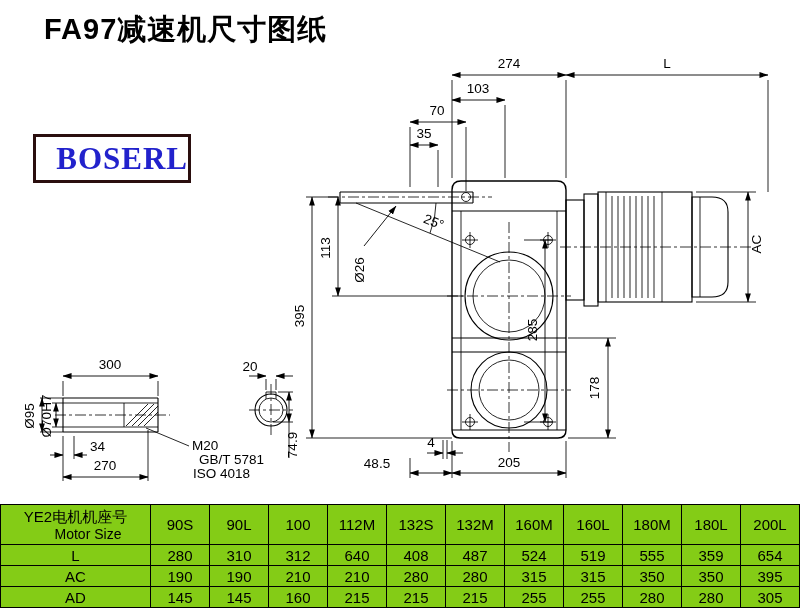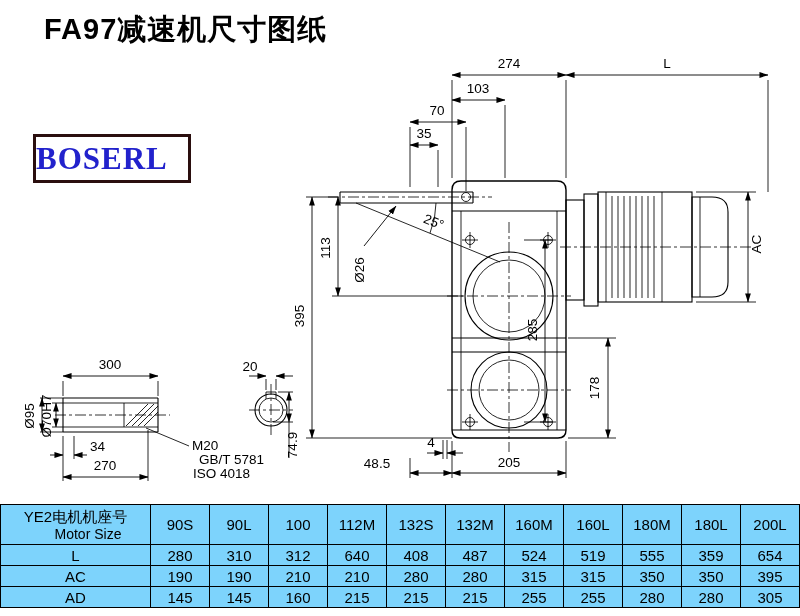--- a/index.html
+++ b/index.html
@@ -3,34 +3,34 @@
 <meta charset="utf-8">
 <style>
   * { margin:0; padding:0; box-sizing:border-box; }
   html,body { width:800px; height:616px; overflow:hidden; background:#ffffff; }
   body { position:relative; font-family:"Liberation Sans",sans-serif; color:#000; }
 
   .title { position:absolute; left:44px; top:10px; font-size:29px; font-weight:bold; letter-spacing:1px; }
 
   .logo { position:absolute; left:33px; top:134px; width:158px; height:49px;
           border:3px solid #2a0e0e; background:#fff;
-          display:flex; align-items:center; justify-content:flex-start; }
+          display:flex; align-items:center; justify-content:flex-end; }
   .logo span { font-family:"Liberation Serif",serif; font-size:31px; font-weight:bold;
                color:#2222cc; letter-spacing:1px; }
 
   svg.drawing { position:absolute; left:0; top:0; }
   svg text { font-family:"Liberation Sans",sans-serif; font-size:13.5px; fill:#000; }
   .out  { fill:none; stroke:#000; stroke-width:1.4; }
   .med  { fill:none; stroke:#000; stroke-width:1.1; }
   .thin { fill:none; stroke:#000; stroke-width:0.85; }
   .dim  { fill:none; stroke:#000; stroke-width:0.9; }
   .cl   { fill:none; stroke:#000; stroke-width:0.8; stroke-dasharray:11 3 3 3; }
 
   table.dims { position:absolute; left:0; top:504px; width:800px;
-               border-collapse:collapse; table-layout:fixed; background:#7dd3fc; }
+               border-collapse:collapse; table-layout:fixed; background:#84cc16; }
   table.dims td { border:1px solid #000; text-align:center; font-size:15px; height:21px;
                   overflow:hidden; white-space:nowrap; }
   table.dims tr.hdr td { height:40px; }
   col.c0 { width:150px; }
   .cn { font-size:15px; line-height:19px; }
   .en { font-size:14px; line-height:17px;padding-left:25px; }
 </style>
 </head>
 <body>
 

